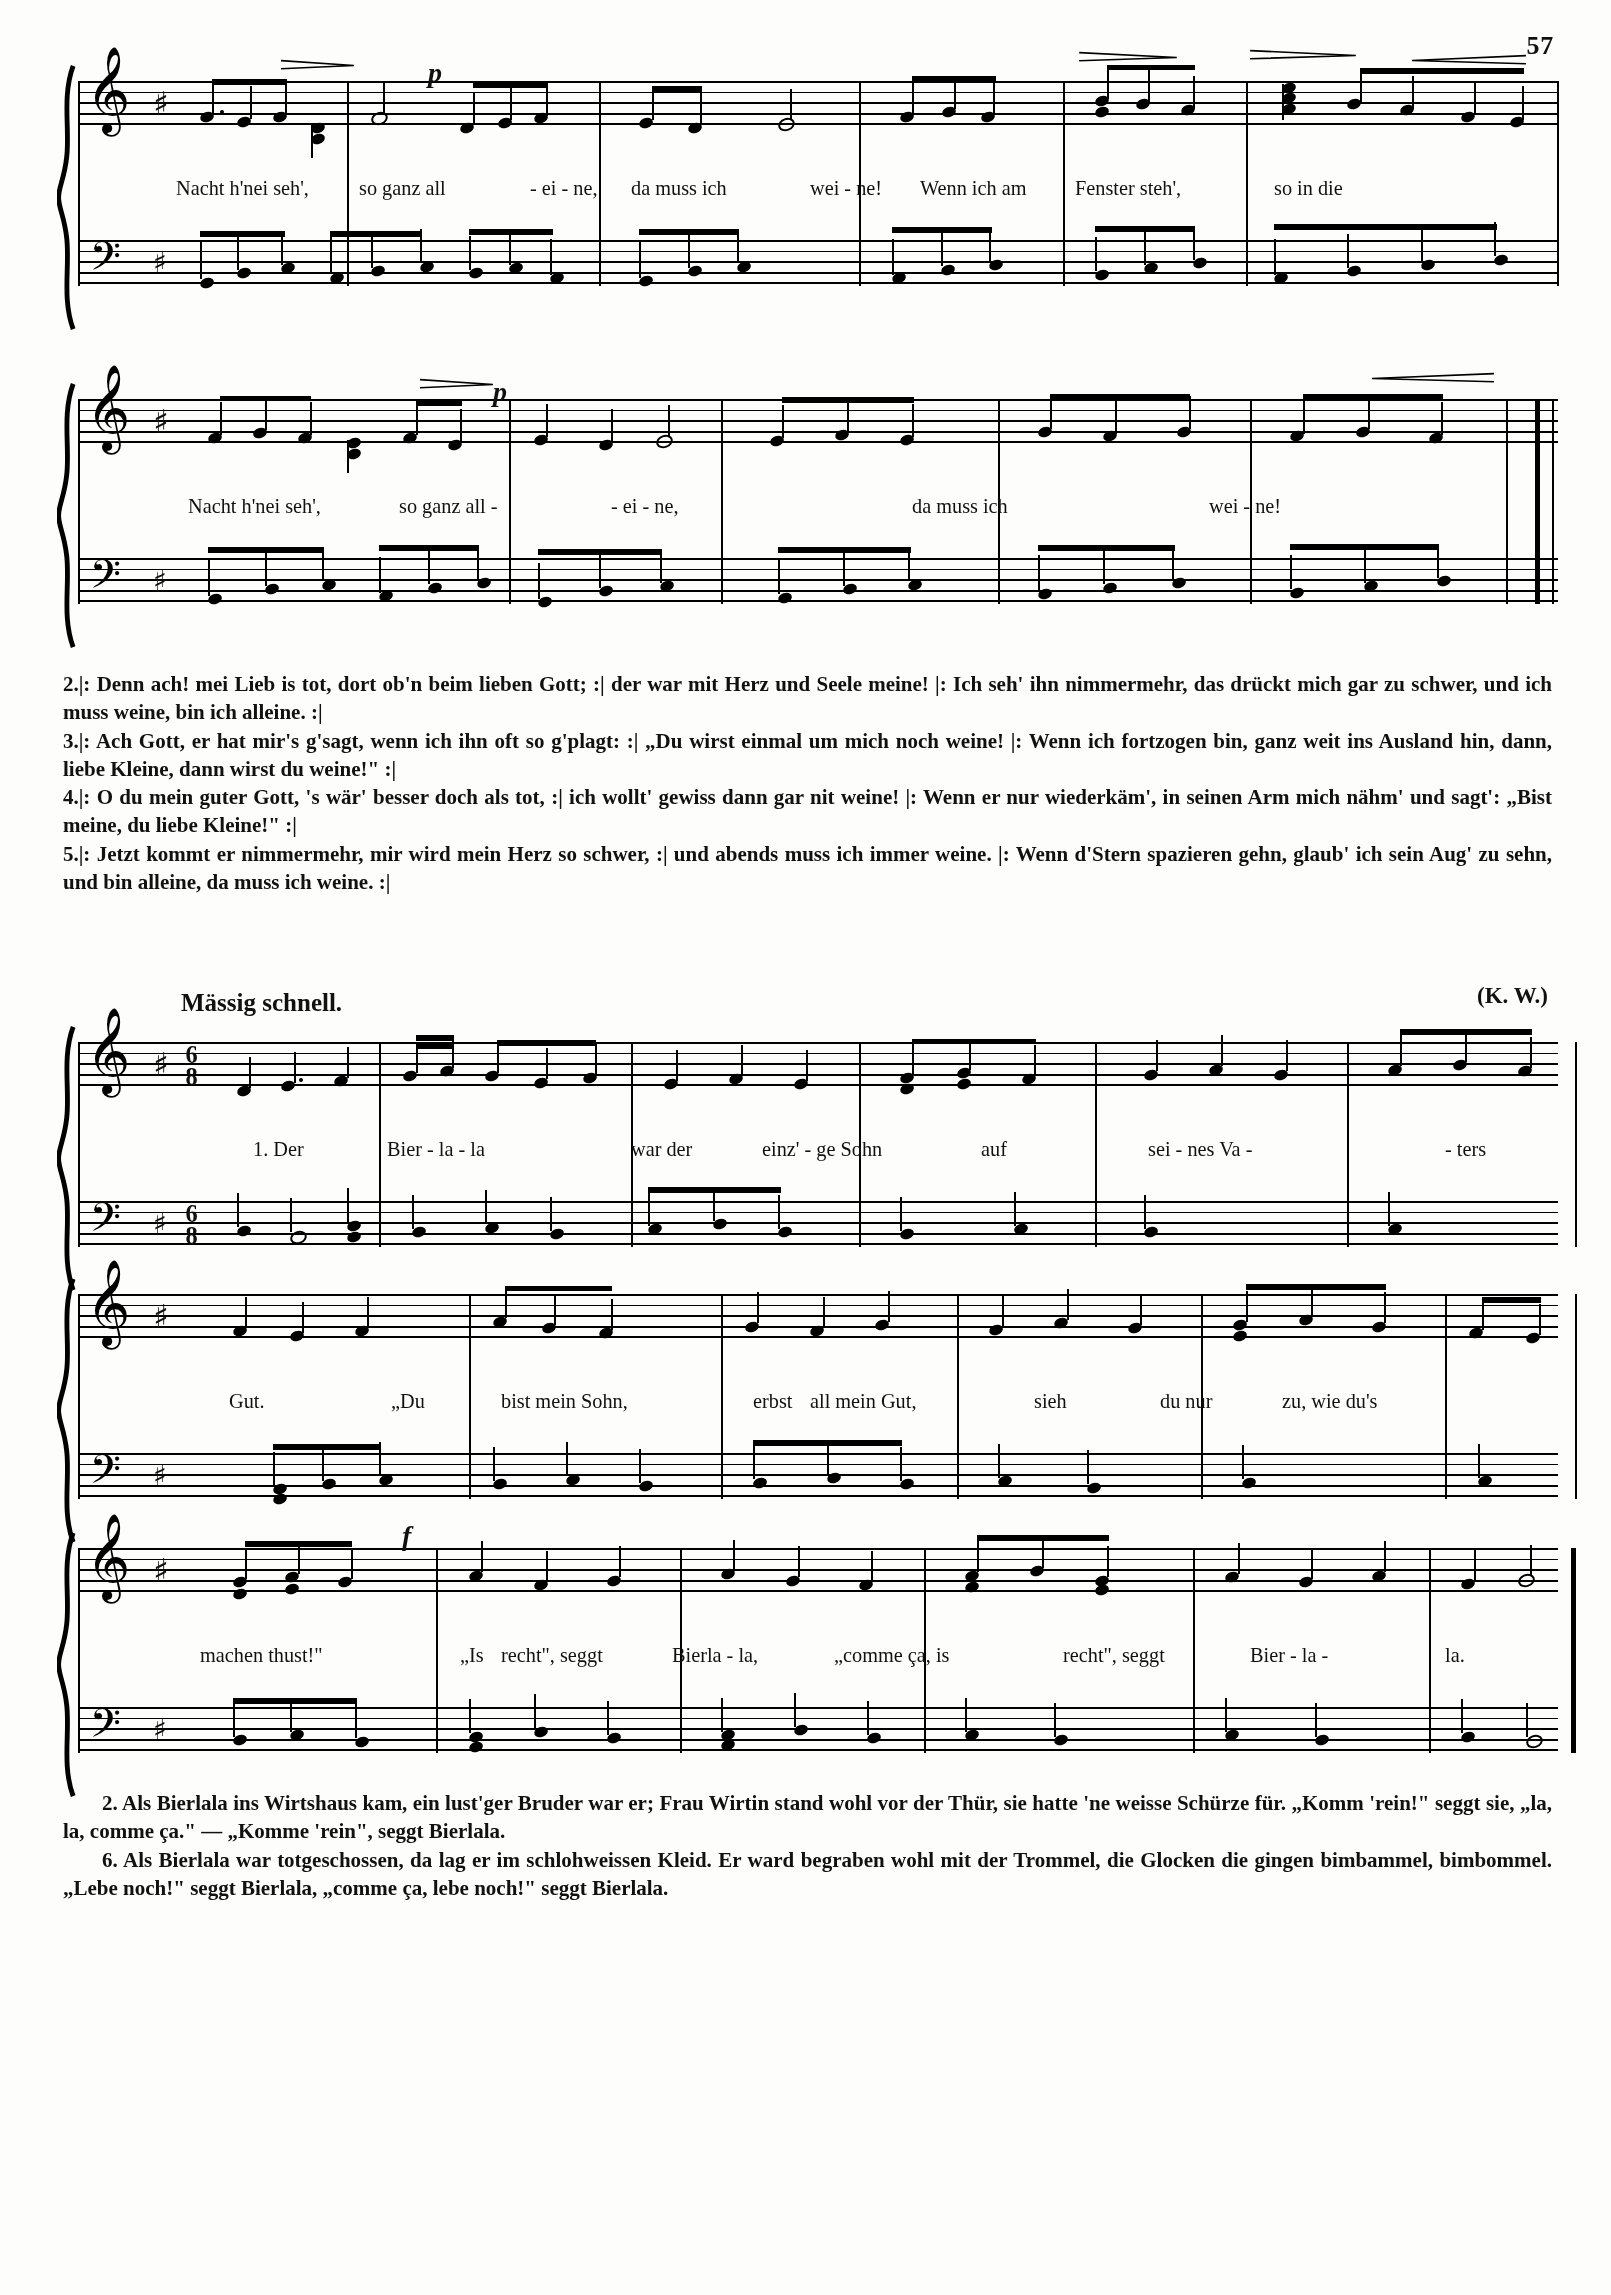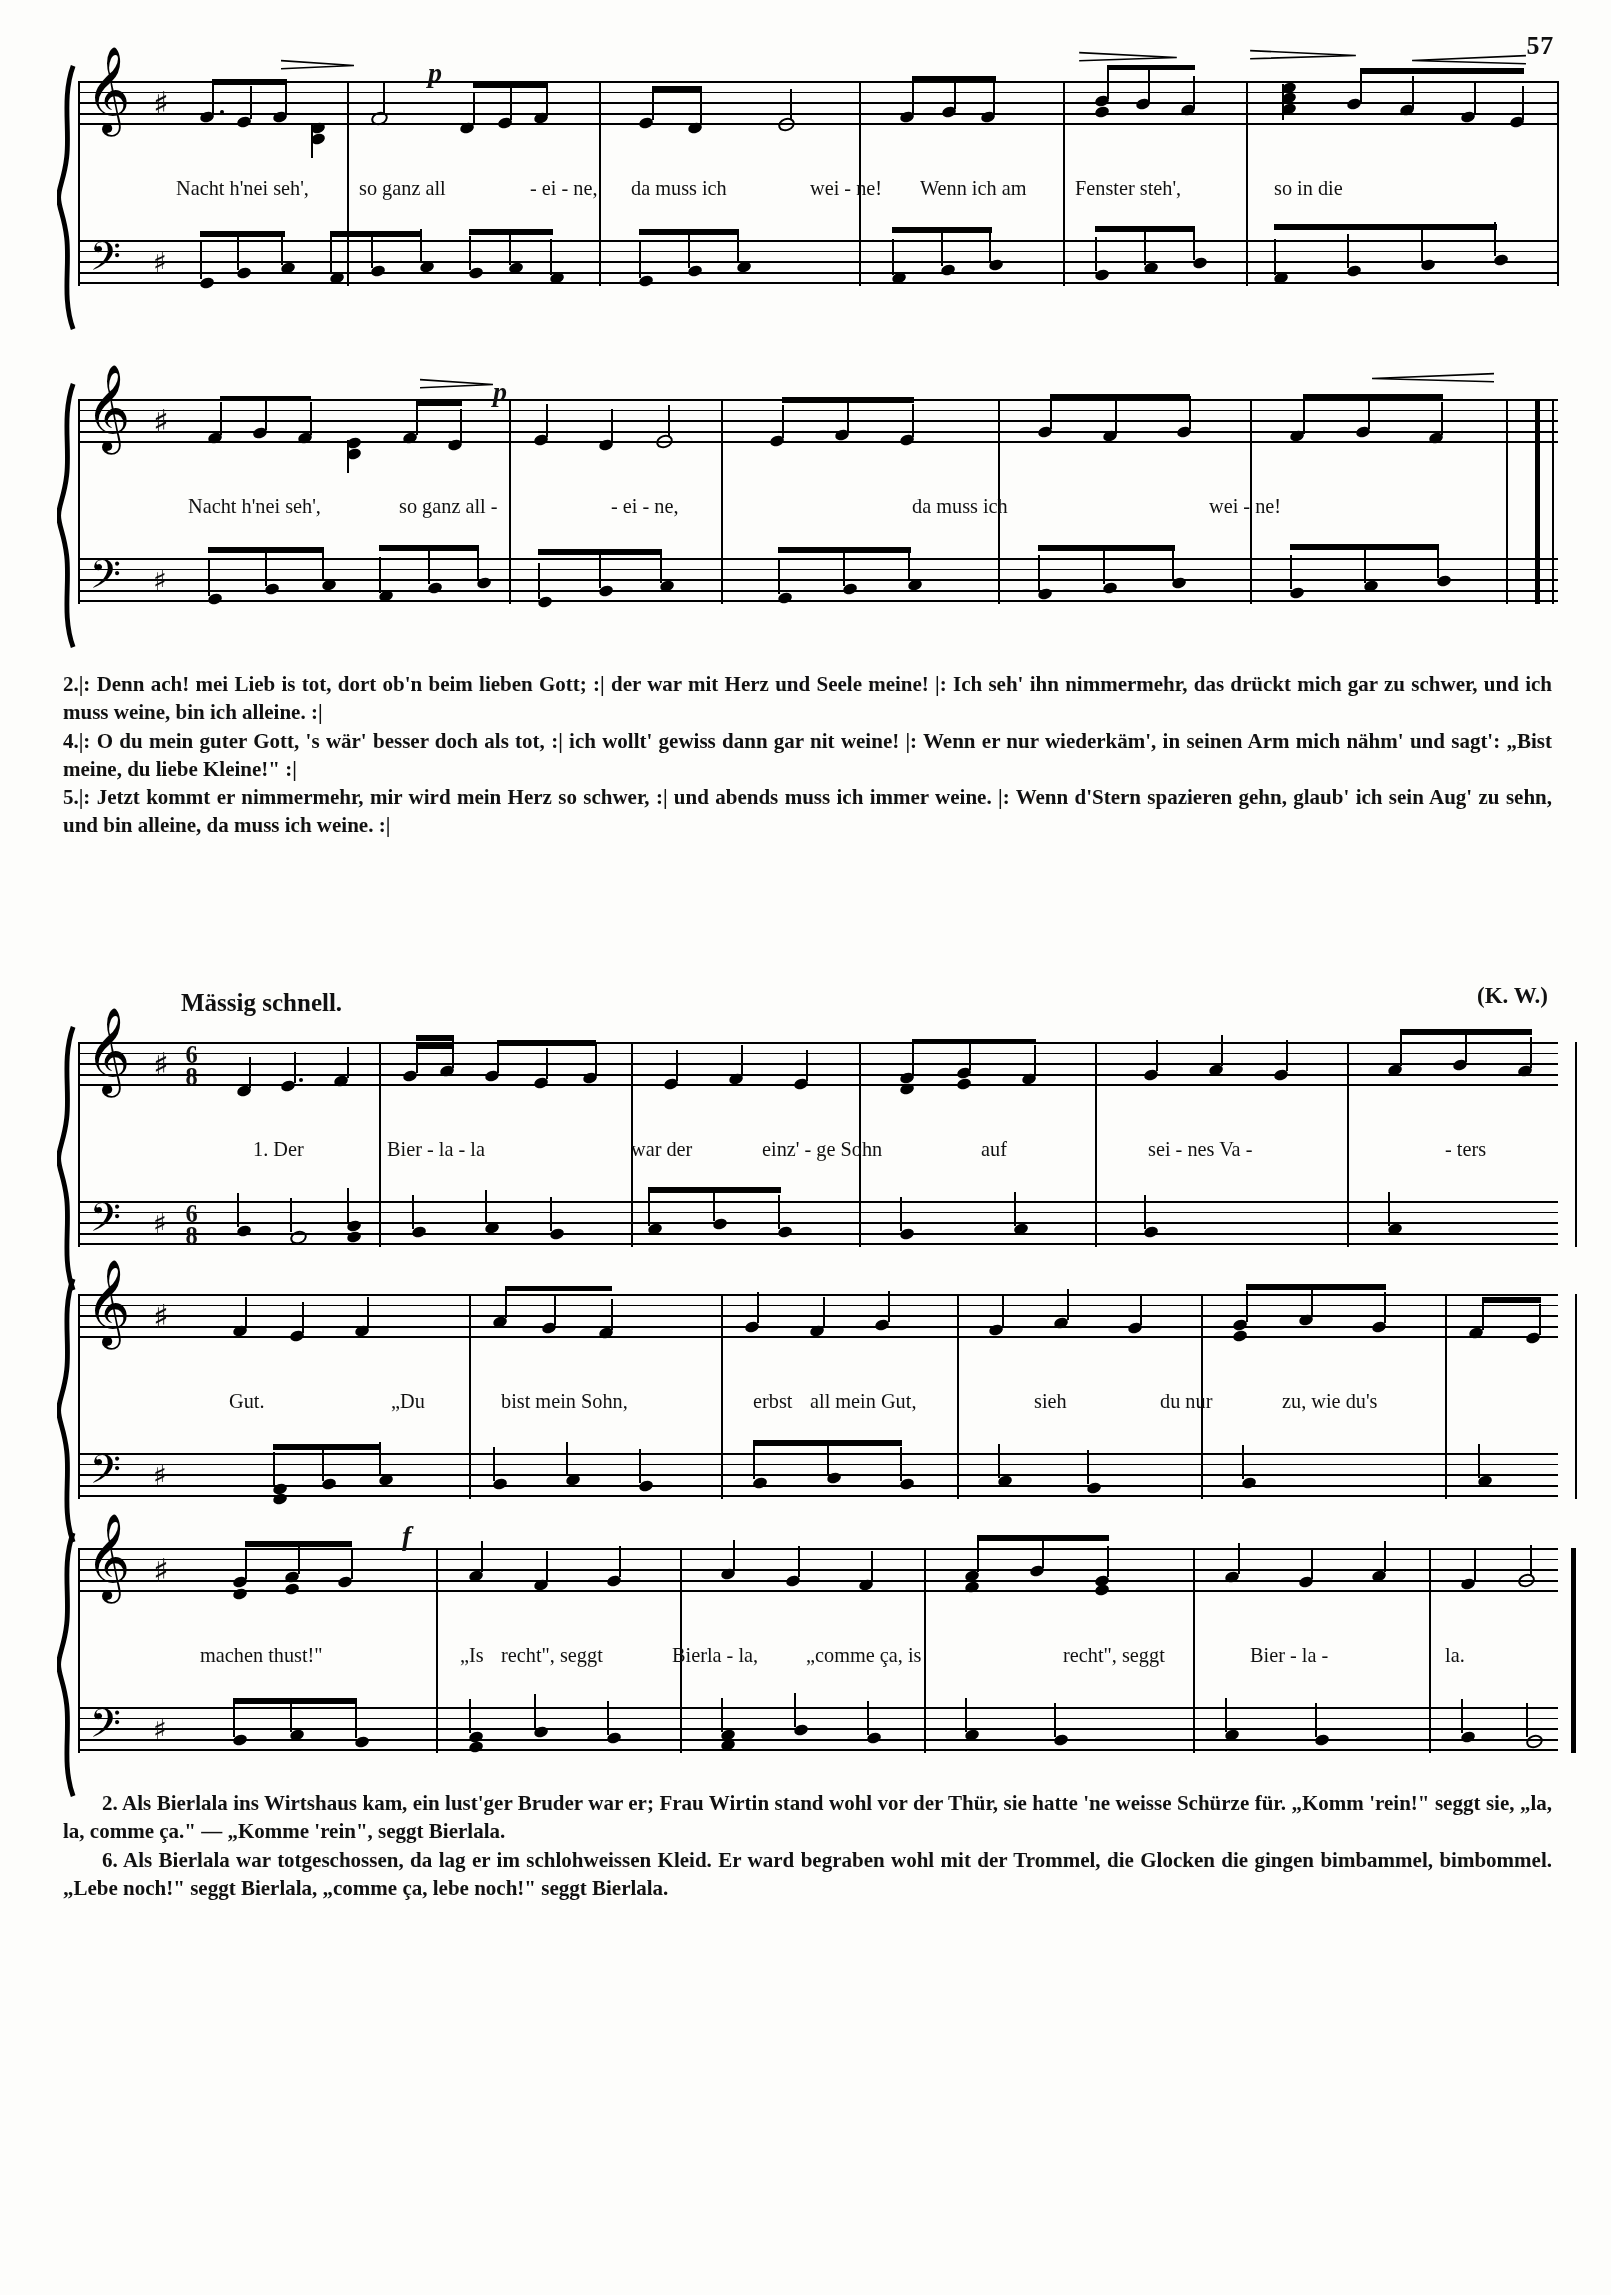--- a/index.html
+++ b/index.html
@@ -536,20 +536,21 @@
       <div class="notehead" style="left:1286px; top:200px;"></div>
         <div class="stem" style="left:1286px; top:168px; height:34px;"></div>
       <div class="notehead" style="left:1359px; top:195px;"></div>
         <div class="stem" style="left:1359px; top:163px; height:34px;"></div>
       <div class="beam" style="left:1212px; top:163px; width:149px;"></div>
     </div>
   </div>
 
   <div class="verses" style="top:671px;">
     <p>2.|: Denn ach! mei Lieb is tot, dort ob'n beim lieben Gott; :| der war mit Herz und Seele meine! |: Ich seh' ihn nimmermehr, das drückt mich gar zu schwer, und ich muss weine, bin ich alleine. :|</p>
+    <p>3.|: Ach Gott, er hat mir's g'sagt, wenn ich ihn oft so g'plagt: :| „Du wirst einmal um mich noch weine! |: Wenn ich fortzogen bin, ganz weit ins Ausland hin, dann, liebe Kleine, dann wirst du weine!" :|</p>
     <p>4.|: O du mein guter Gott, 's wär' besser doch als tot, :| ich wollt' gewiss dann gar nit weine! |: Wenn er nur wiederkäm', in seinen Arm mich nähm' und sagt': „Bist meine, du liebe Kleine!" :|</p>
     <p>5.|: Jetzt kommt er nimmermehr, mir wird mein Herz so schwer, :| und abends muss ich immer weine. |: Wenn d'Stern spazieren gehn, glaub' ich sein Aug' zu sehn, und bin alleine, da muss ich weine. :|</p>
   </div>
 
   <div class="composer" style="top:983px;">(K. W.)</div>
   <div class="tempo" style="left:181px; top:989px;">Mässig schnell.</div>
 
   <div class="system" style="top:1024px; height:269px;">
     <div class="brace">
       <svg width="21" height="269" viewBox="0 0 26 330">
@@ -890,21 +891,21 @@
 
       <div class="notehead" style="left:1383px; top:49px;"></div>
         <div class="stem" style="left:1396px; top:19.5px; height:31px;"></div>
       <div class="notehead open" style="left:1440px; top:44px;"></div>
         <div class="stem" style="left:1452px; top:14.6px; height:31px;"></div>
 
       <div class="lyric" style="left:122px; top:114px;">machen thust!"</div>
       <div class="lyric" style="left:382px; top:114px;">„Is</div>
       <div class="lyric" style="left:423px; top:114px;">recht", seggt</div>
       <div class="lyric" style="left:594px; top:114px;">Bierla - la,</div>
-      <div class="lyric" style="left:728px; top:114px;">„comme ça, is</div>
+      <div class="lyric" style="left:756px; top:114px;">„comme ça, is</div>
       <div class="lyric" style="left:985px; top:114px;">recht", seggt</div>
       <div class="lyric" style="left:1172px; top:114px;">Bier - la -</div>
       <div class="lyric" style="left:1367px; top:114px;">la.</div>
 
       <div class="notehead" style="left:155px; top:205px;"></div>
         <div class="stem" style="left:155px; top:173px; height:34px;"></div>
       <div class="notehead" style="left:212px; top:200px;"></div>
         <div class="stem" style="left:212px; top:168px; height:34px;"></div>
       <div class="notehead" style="left:277px; top:207px;"></div>
         <div class="stem" style="left:277px; top:174px; height:34px;"></div>

